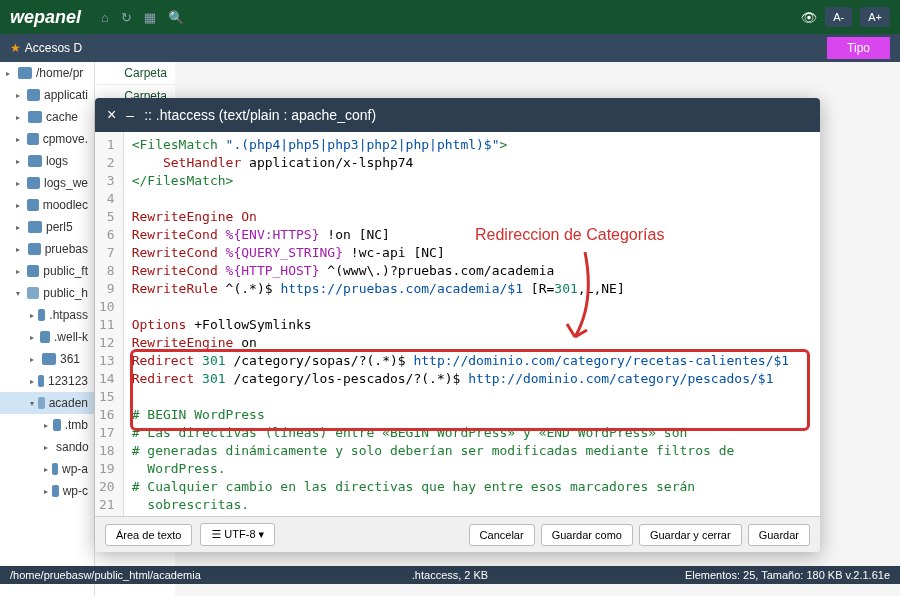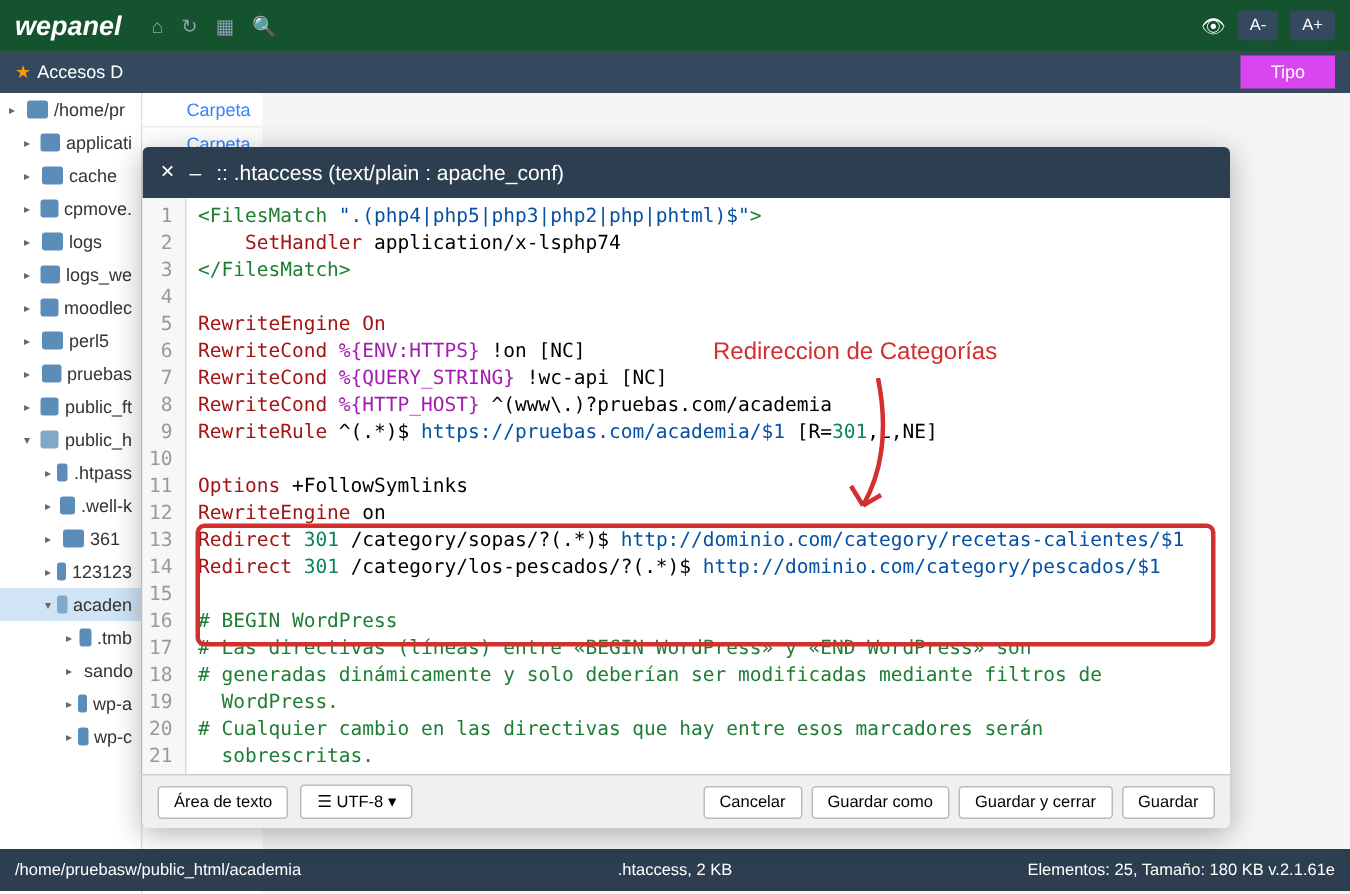--- a/index.html
+++ b/index.html
@@ -16,34 +16,34 @@
 .tree-item{display:flex;align-items:center;padding:4px 6px;gap:4px;white-space:nowrap;color:#333;cursor:pointer}
 .tree-item.indent1{padding-left:16px}
 .tree-item.indent2{padding-left:30px}
 .tree-item.indent3{padding-left:44px}
 .tree-item.selected{background:#d0e4f5}
 .folder-icon{width:14px;height:12px;background:#5b8db8;border-radius:2px;display:inline-block}
 .folder-icon.open{background:#7fa8c9}
 .star{color:#f39c12}
 .arrow{color:#666;font-size:8px;width:8px}
 .rightcol{width:80px;background:#fff;font-size:12px}
-.type-cell{padding:4px 8px;border-bottom:1px solid #eee;color:#3b82f6;white-space:nowrap;text-align:right}
+.type-cell{padding:4px 8px;border-bottom:1px solid #eee;color:#14532d;white-space:nowrap;text-align:right}
 .editor-modal{position:absolute;top:36px;left:95px;right:80px;bottom:50px;background:#fff;box-shadow:0 4px 20px rgba(0,0,0,.3);border-radius:4px;overflow:hidden;display:flex;flex-direction:column;z-index:10}
 .modal-titlebar{background:#2c3e50;color:#fff;padding:8px 12px;display:flex;align-items:center;gap:10px;font-size:14px}
 .close-x{cursor:pointer;font-size:16px}
 .code-area{flex:1;display:flex;overflow:auto;font-family:'Consolas','Monaco',monospace;font-size:13px;line-height:18px;position:relative}
 .gutter{background:#f7f7f7;color:#999;text-align:right;padding:4px 8px 4px 4px;border-right:1px solid #ddd;user-select:none}
 .code{padding:4px 8px;white-space:pre;flex:1}
 .annotation{position:absolute;top:94px;left:380px;color:#d32f2f;font-weight:400;font-size:16px;z-index:5;font-family:-apple-system,sans-serif}
 .arrow-svg{position:absolute;top:120px;left:470px;z-index:5}
 .redbox{position:absolute;top:217px;left:35px;right:10px;height:82px;border:3px solid #d32f2f;border-radius:6px;z-index:4;pointer-events:none}
 .modal-footer{background:#f0f0f0;border-top:1px solid #ccc;padding:6px 10px;display:flex;align-items:center;gap:8px}
 .footer-btn{background:#fff;border:1px solid #bbb;padding:4px 10px;border-radius:3px;font-size:11px;cursor:pointer}
 .footer-right{margin-left:auto;display:flex;gap:6px}
-.statusbar{position:absolute;bottom:2px;left:0;right:0;height:28px;background:#2c3e50;color:#fff;font-size:11px;display:flex;align-items:center;padding:0 10px}
+.statusbar{position:absolute;bottom:12px;left:0;right:0;height:18px;background:#2c3e50;color:#fff;font-size:11px;display:flex;align-items:center;padding:0 10px}
 .status-mid{position:absolute;left:50%;transform:translateX(-50%)}
 .status-right{margin-left:auto}
 .c-tag{color:#1e7e34}.c-kw{color:#a31515}.c-dir{color:#a31515}.c-var{color:#a21caf}.c-str{color:#0451a5}.c-cmt{color:#1e7e34}.c-num{color:#098658}
 </style>
 </head>
 <body>
 
 <div class="topbar">
   <span class="logo">wepanel</span>
   <div class="topbar-icons">

